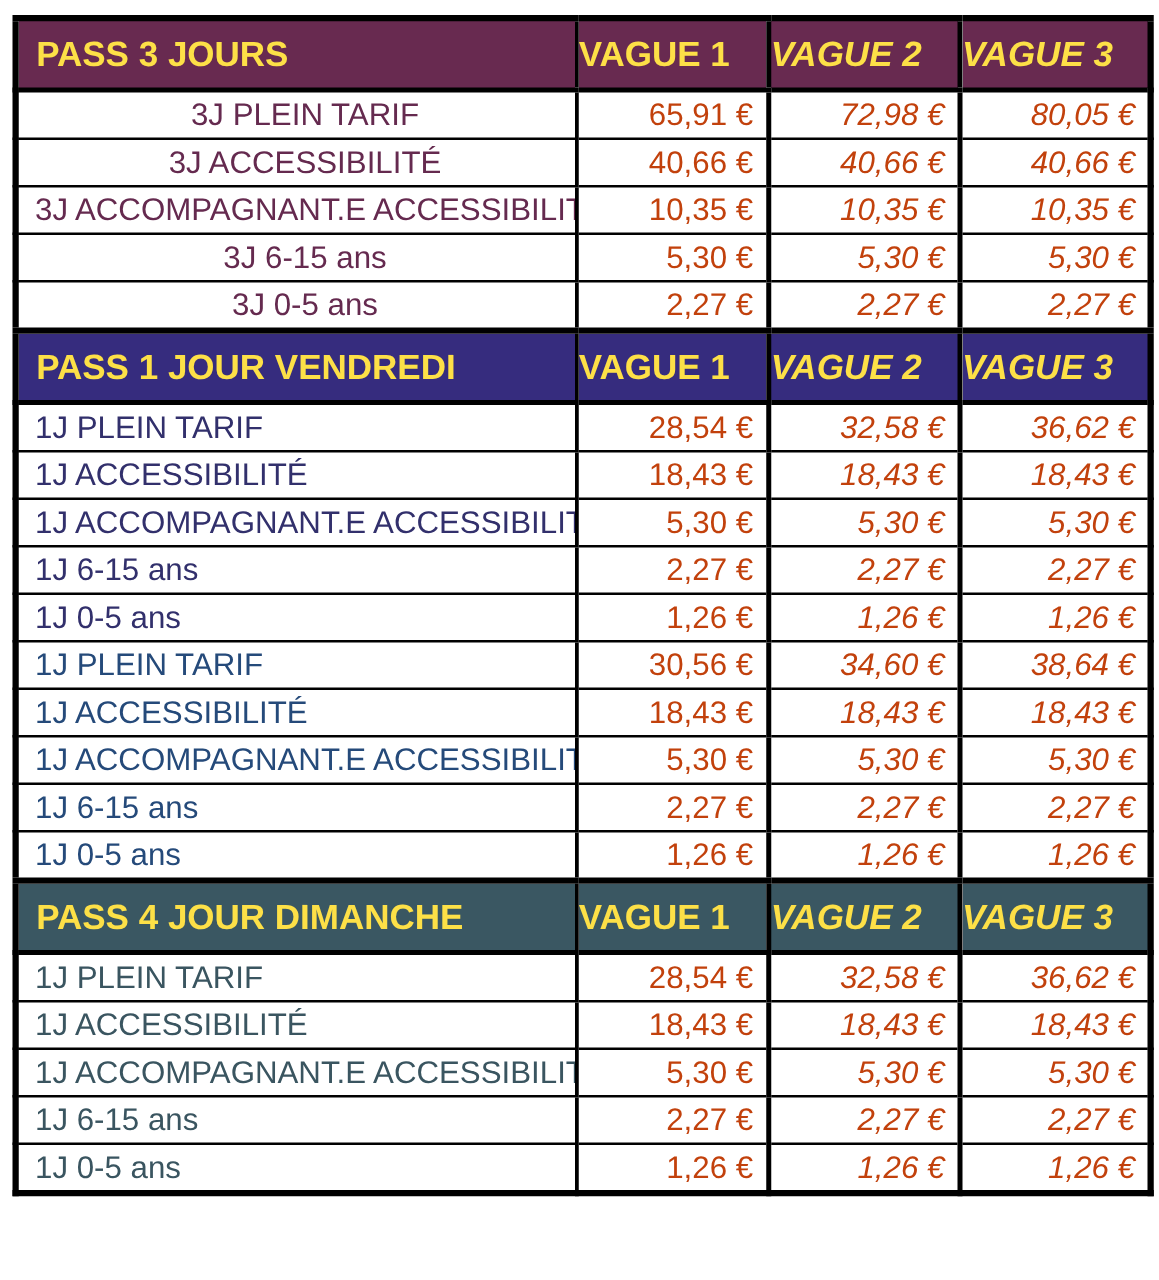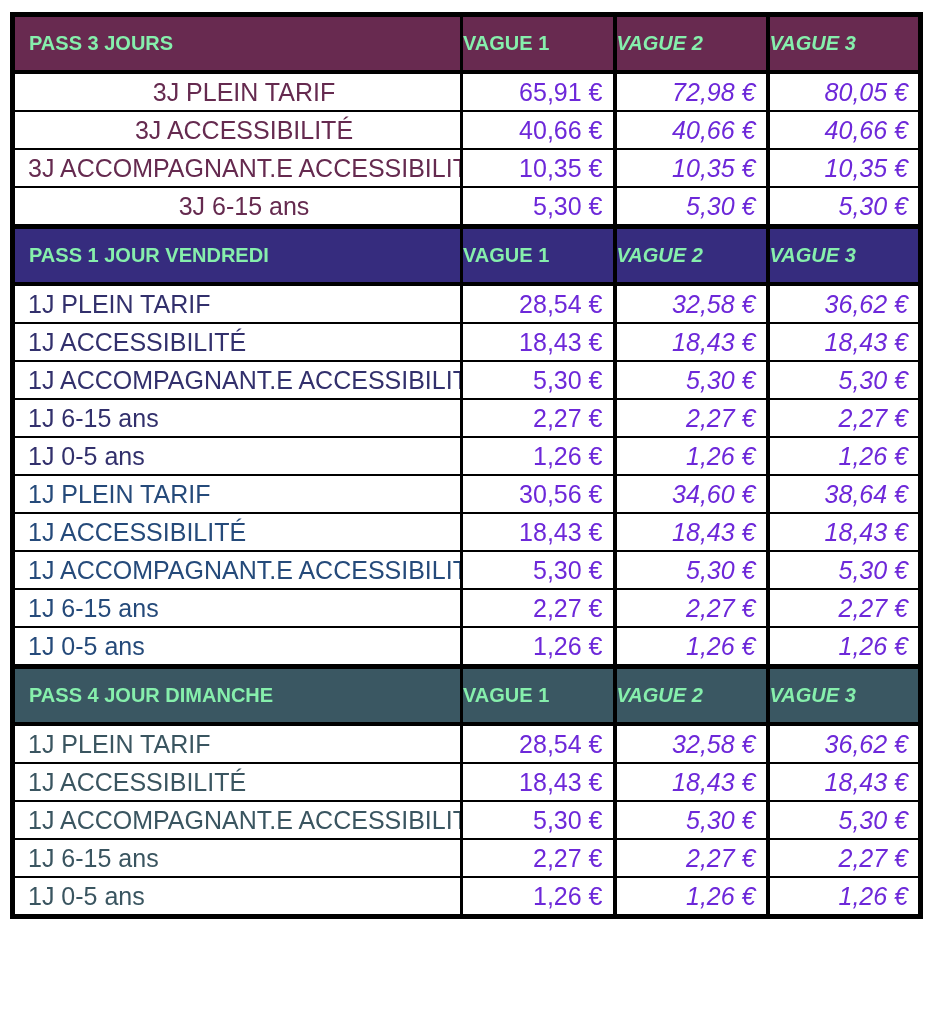--- a/index.html
+++ b/index.html
@@ -18,39 +18,39 @@
   }
   col.c-label { width: 449px; }
   col.c-wave  { width: 153px; }
   th, td { padding: 0; overflow: hidden; white-space: nowrap; }
 
   
   tr.head th {
     height: 53px;
     border-top: 5px solid #000;
     border-bottom: 4px solid #000;
-    color: #86efac;
-    font-size: 20px;
+    color: #fde047;
+    font-size: 28px;
     font-weight: bold;
     vertical-align: middle;
   }
   tr.head th.title { text-align: left; padding-left: 14px; }
   tr.head th.wave  { text-align: left; }
 
   
   tr.row td {
     height: 36px;
     border-top: 2px solid #000;
     border-bottom: 2px solid #000;
     font-size: 25px;
     vertical-align: middle;
     background: #ffffff;
   }
   td.lbl { text-align: left; padding-left: 13px; }
-  td.prc { text-align: right; padding-right: 10px; color: #6d28d9; }
+  td.prc { text-align: right; padding-right: 10px; color: #c2410c; }
 
   
   th.w1, td.p1 { border-left: 3px solid #000; }
   th.w2, td.p2,
   th.w3, td.p3 { border-left: 4px solid #000; font-style: italic; }
 
   
   tbody.sec1 tr.head th { background: #682a50; }
   tbody.sec1 td.lbl     { color: #652a4f; text-align: center; }
   tbody.sec2 tr.head th { background: #362c7e; }
@@ -96,20 +96,26 @@
         <td class="prc p1">10,35 €</td>
         <td class="prc p2">10,35 €</td>
         <td class="prc p3">10,35 €</td>
       </tr>
       <tr class="row">
         <td class="lbl">3J 6-15 ans</td>
         <td class="prc p1">5,30 €</td>
         <td class="prc p2">5,30 €</td>
         <td class="prc p3">5,30 €</td>
       </tr>
+      <tr class="row">
+        <td class="lbl">3J 0-5 ans</td>
+        <td class="prc p1">2,27 €</td>
+        <td class="prc p2">2,27 €</td>
+        <td class="prc p3">2,27 €</td>
+      </tr>
     </tbody>
 
     <tbody class="sec2">
       <tr class="head">
         <th class="title">PASS 1 JOUR VENDREDI</th>
         <th class="wave w1">VAGUE 1</th>
         <th class="wave w2">VAGUE 2</th>
         <th class="wave w3">VAGUE 3</th>
       </tr>
       <tr class="row">

